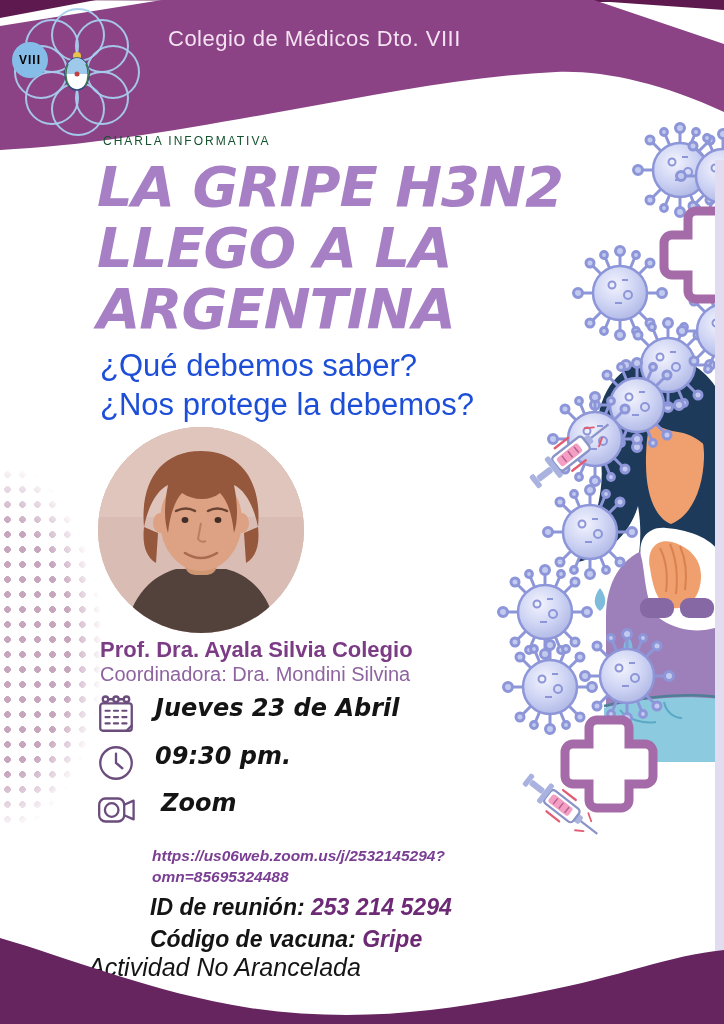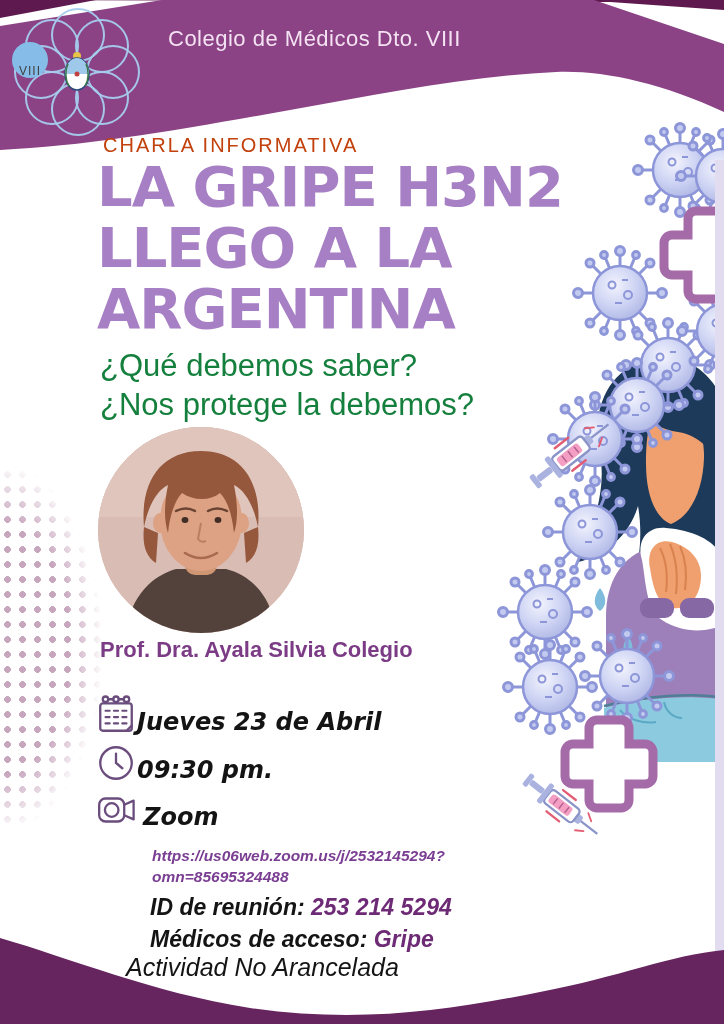--- a/index.html
+++ b/index.html
@@ -10,46 +10,46 @@
 
   
   .header-svg{left:0;top:0;width:724px;height:170px;}
   .org-name{left:168px;top:26px;width:400px;font-size:22px;font-weight:400;
             color:#f4e2f2;letter-spacing:.5px;}
   
   .logo{left:14px;top:6px;width:132px;height:132px;}
   .ring{position:absolute;width:50px;height:50px;border:2px solid rgba(166,205,238,.95);
         border-radius:50%;}
   .badge{position:absolute;left:-2px;top:36px;width:36px;height:36px;border-radius:50%;
-         background:#85bde8;color:#404040;font-size:12px;font-weight:normal;
-         display:flex;align-items:flex-end;justify-content:center;letter-spacing:1px;}
+         background:#85bde8;color:#000000;font-size:12px;font-weight:bold;
+         display:flex;align-items:center;justify-content:center;letter-spacing:1px;}
   .coat{position:absolute;left:48px;top:44px;}
 
   
-  .kicker{left:103px;top:134px;font-size:20px;letter-spacing:2px;color:#c2410c;font-weight:500;}
+  .kicker{left:103px;top:134px;font-size:12px;letter-spacing:2px;color:#14532d;font-weight:500;}
   .title{left:97px;top:156px;font-family:"DejaVu Sans","Liberation Sans",sans-serif;
-         font-size:56px;font-weight:800;line-height:61px;color:#a77fc5;letter-spacing:-1px;}
-  .questions{left:100px;top:346px;font-size:31px;line-height:39px;color:#15803d;}
+         font-size:56px;font-weight:800;line-height:61px;color:#a77fc5;letter-spacing:-1px;font-style:italic;}
+  .questions{left:100px;top:346px;font-size:31px;line-height:39px;color:#1d4ed8;}
 
   .photo{left:98px;top:427px;width:206px;height:206px;border-radius:50%;overflow:hidden;
          background:#d9bcb3;}
   .speaker-name{left:100px;top:637px;font-size:22px;font-weight:bold;color:#7b3b85;}
   .coordinator{left:100px;top:663px;font-size:20px;color:#8d64a0;}
 
-  .sched-row{left:95px;display:flex;align-items:flex-end;}
+  .sched-row{left:95px;display:flex;align-items:flex-start;gap:18px;}
   .sched-label{font-family:"DejaVu Sans","Liberation Sans",sans-serif;
                font-size:24px;font-weight:bold;font-style:italic;color:#141414;}
   .zoom-url{left:152px;top:829px;font-size:15.5px;line-height:21px;font-weight:bold;
             font-style:italic;color:#7a3e92;margin-top:16px;}
   .meeting-line{font-family:Liberation Sans, sans-serif;
                 font-size:23px;font-weight:bold;font-style:italic;color:#141414;}
   .meeting-line .val{color:#6d2a75;}
   .id-line{left:150px;top:894px;}
   .code-line{left:150px;top:926px;}
-  .footer-note{left:88px;top:953px;font-size:25px;font-style:italic;color:#141414;margin-left:38px;}
+  .footer-note{left:88px;top:953px;font-size:25px;font-style:italic;color:#141414;}
 
   
   .dots{left:0;top:452px;width:104px;height:392px;
     background-image:radial-gradient(circle,#c7a5bd 3.1px,rgba(199,165,189,0) 3.6px);
     background-size:15px 15px;
     -webkit-mask-image:radial-gradient(ellipse 120px 215px at 0px 50%,#000 58%,transparent 86%);
     mask-image:radial-gradient(ellipse 120px 215px at 0px 50%,#000 58%,transparent 86%);}
   .illus{left:0;top:0;width:724px;height:1024px;pointer-events:none;}
   .right-strip{left:715px;top:160px;width:9px;height:795px;background:#e2dcf0;}
   .footer-svg{left:0;top:920px;width:724px;height:104px;}
@@ -219,20 +219,21 @@
       <path d="M46,100 C44,118 48,130 58,136 L60,106 Z M160,100 C162,118 158,130 148,136 L146,106 Z" fill="#96583c"></path>
       <path d="M78,84 Q88,79 97,84 M110,84 Q119,79 129,84" fill="none" stroke="#6b4534" stroke-width="2.5" stroke-linecap="round"></path>
       <ellipse cx="87" cy="93" rx="3.4" ry="3" fill="#3f2d26"></ellipse>
       <ellipse cx="120" cy="93" rx="3.4" ry="3" fill="#3f2d26"></ellipse>
       <path d="M103,96 L100,112 Q103,116 108,114" fill="none" stroke="#b97f5e" stroke-width="2"></path>
       <path d="M87,126 Q103,136 119,126" fill="none" stroke="#a96a50" stroke-width="2.6" stroke-linecap="round"></path>
     </svg>
   </div>
 
   <div class="abs speaker-name">Prof. Dra. Ayala Silvia Colegio</div>
+  <div class="abs coordinator">Coordinadora: Dra. Mondini Silvina</div>
 
   <div class="abs sched-row" style="top:694px;">
     <svg width="42" height="42" viewBox="0 0 40 40" fill="none" stroke="#6b4d7d" stroke-width="2.2" stroke-linecap="round">
       <circle cx="10" cy="5" r="2.6"></circle>
         <circle cx="20" cy="5" r="2.6"></circle>
         <circle cx="30" cy="5" r="2.6"></circle>
       <path d="M12.6,5 h4.8 M22.6,5 h4.8"></path>
       <rect x="5" y="9" width="30" height="26" rx="2.5"></rect>
       <path d="M30,35 l5,-5"></path>
       <g stroke-width="2">
@@ -260,21 +261,21 @@
   <div class="abs zoom-url">
     <div>https://us06web.zoom.us/j/2532145294?</div>
     <div>omn=85695324488</div>
   </div>
 
   <div class="abs meeting-line id-line">
     <span>ID de reunión:</span>
     <span class="val">253 214 5294</span>
   </div>
   <div class="abs meeting-line code-line">
-    <span>Médicos de acceso:</span>
+    <span>Código de vacuna:</span>
     <span class="val">Gripe</span>
   </div>
 
   <div class="abs footer-note">Actividad No Arancelada</div>
 
   <svg class="abs footer-svg" viewBox="0 0 724 104">
     <path d="M0,18 C70,38 150,72 250,88 C360,104 450,90 540,72 C620,57 670,35 724,30 L724,104 L0,104 Z" fill="#672560"></path>
   </svg>
 
 </div>

